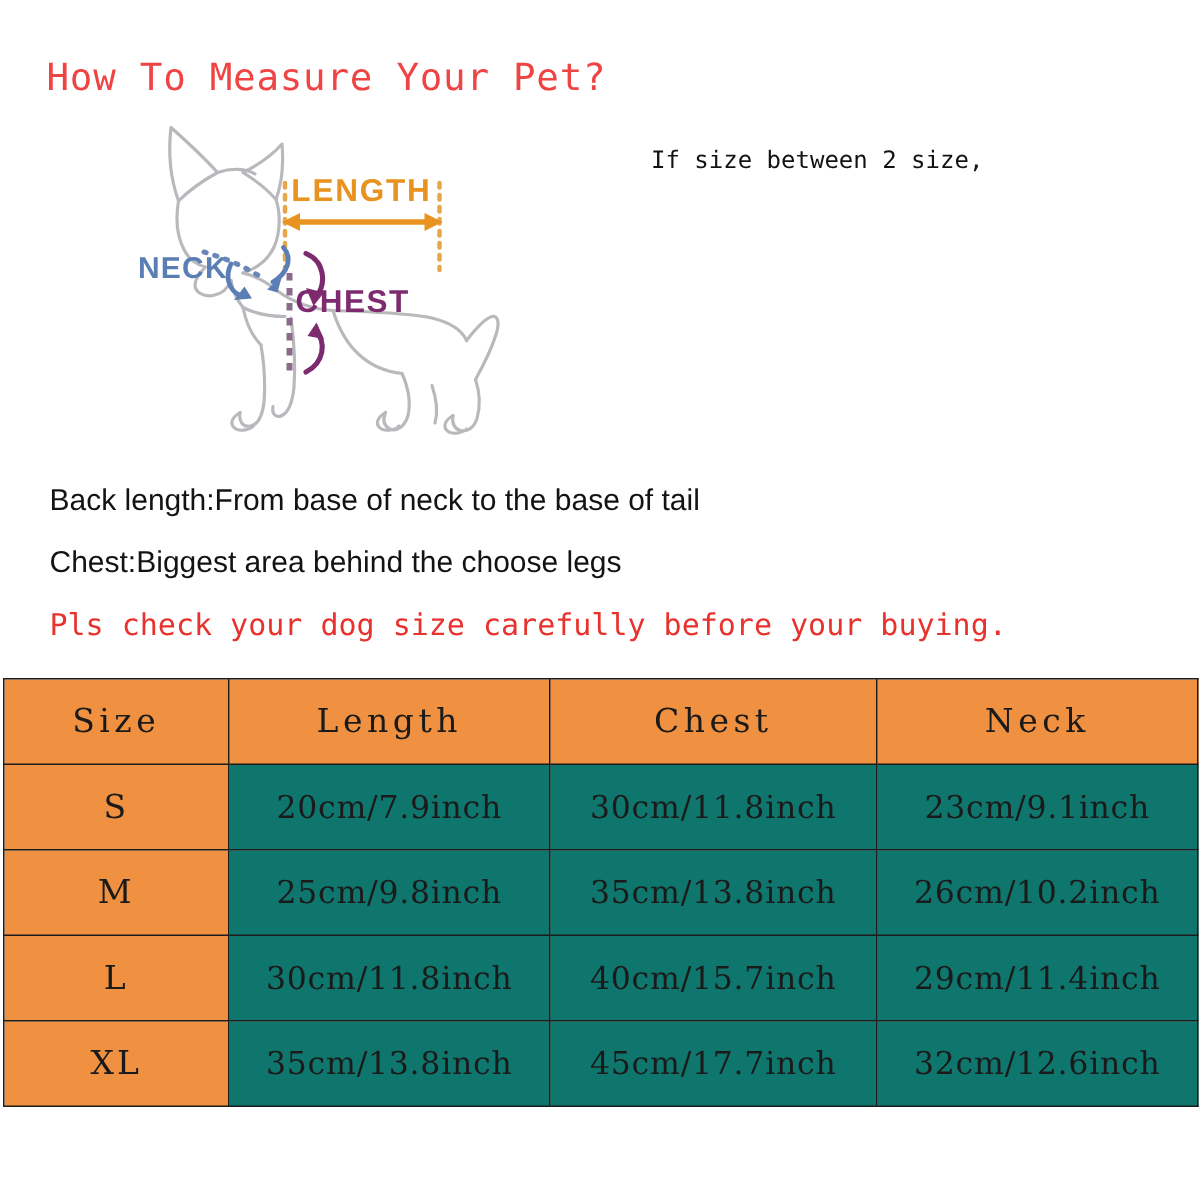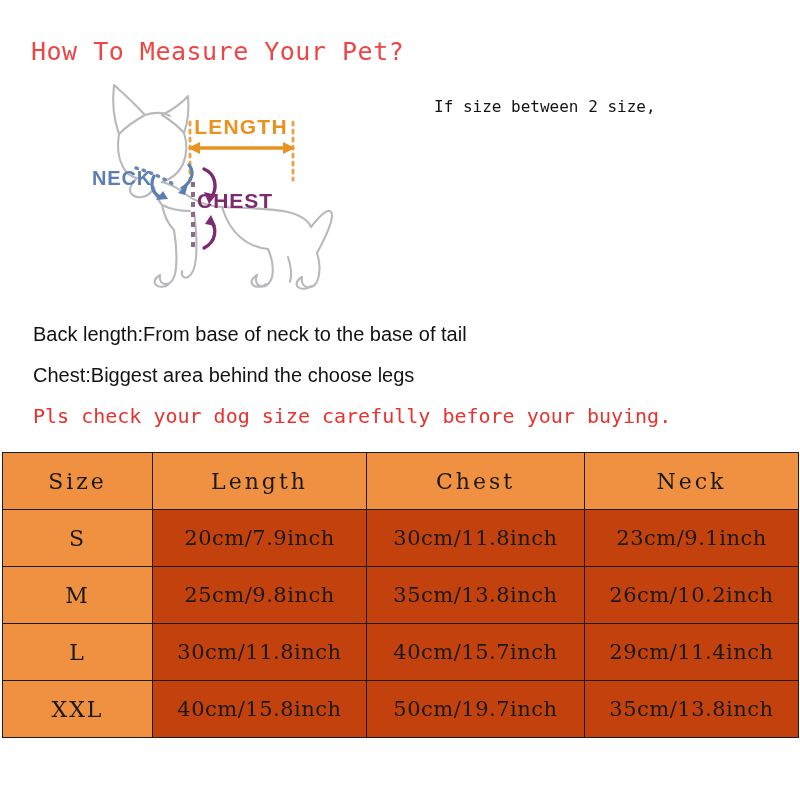--- a/index.html
+++ b/index.html
@@ -109,21 +109,21 @@
     background: #ef9140;
     font-size: 22px;
     letter-spacing: 3px;
   }
   #size-table tbody td.size-cell {
     background: #ef9140;
     font-size: 22px;
     letter-spacing: 2px;
   }
   #size-table tbody td.value-cell {
-    background: #c2410c;
+    background: #0f766e;
     font-size: 21px;
     letter-spacing: 0.5px;
   }
 </style>
 </head>
 <body>
 
 <div id="page-title">How To Measure Your Pet?</div>
 
 <div id="diagram">
@@ -247,19 +247,19 @@
         <td class="value-cell">35cm/13.8inch</td>
         <td class="value-cell">26cm/10.2inch</td>
       </tr>
       <tr>
         <td class="size-cell">L</td>
         <td class="value-cell">30cm/11.8inch</td>
         <td class="value-cell">40cm/15.7inch</td>
         <td class="value-cell">29cm/11.4inch</td>
       </tr>
       <tr>
-        <td class="size-cell">XXL</td>
-        <td class="value-cell">40cm/15.8inch</td>
-        <td class="value-cell">50cm/19.7inch</td>
+        <td class="size-cell">XL</td>
         <td class="value-cell">35cm/13.8inch</td>
+        <td class="value-cell">45cm/17.7inch</td>
+        <td class="value-cell">32cm/12.6inch</td>
       </tr>
     </tbody>
 </table>
 
 </body></html>

